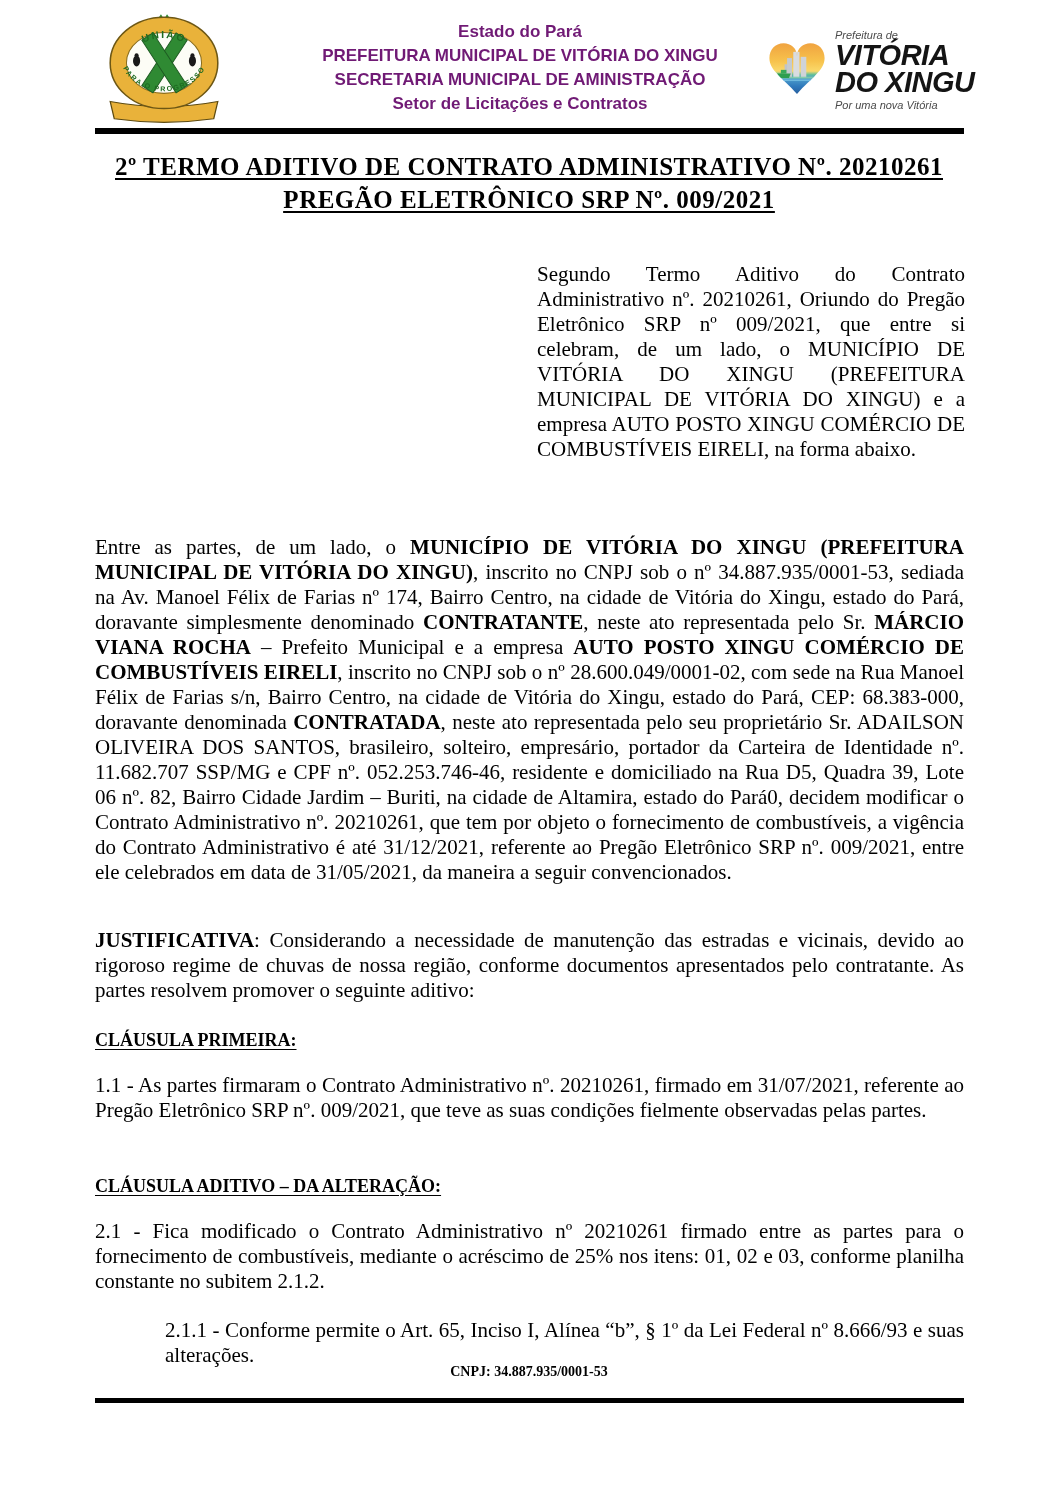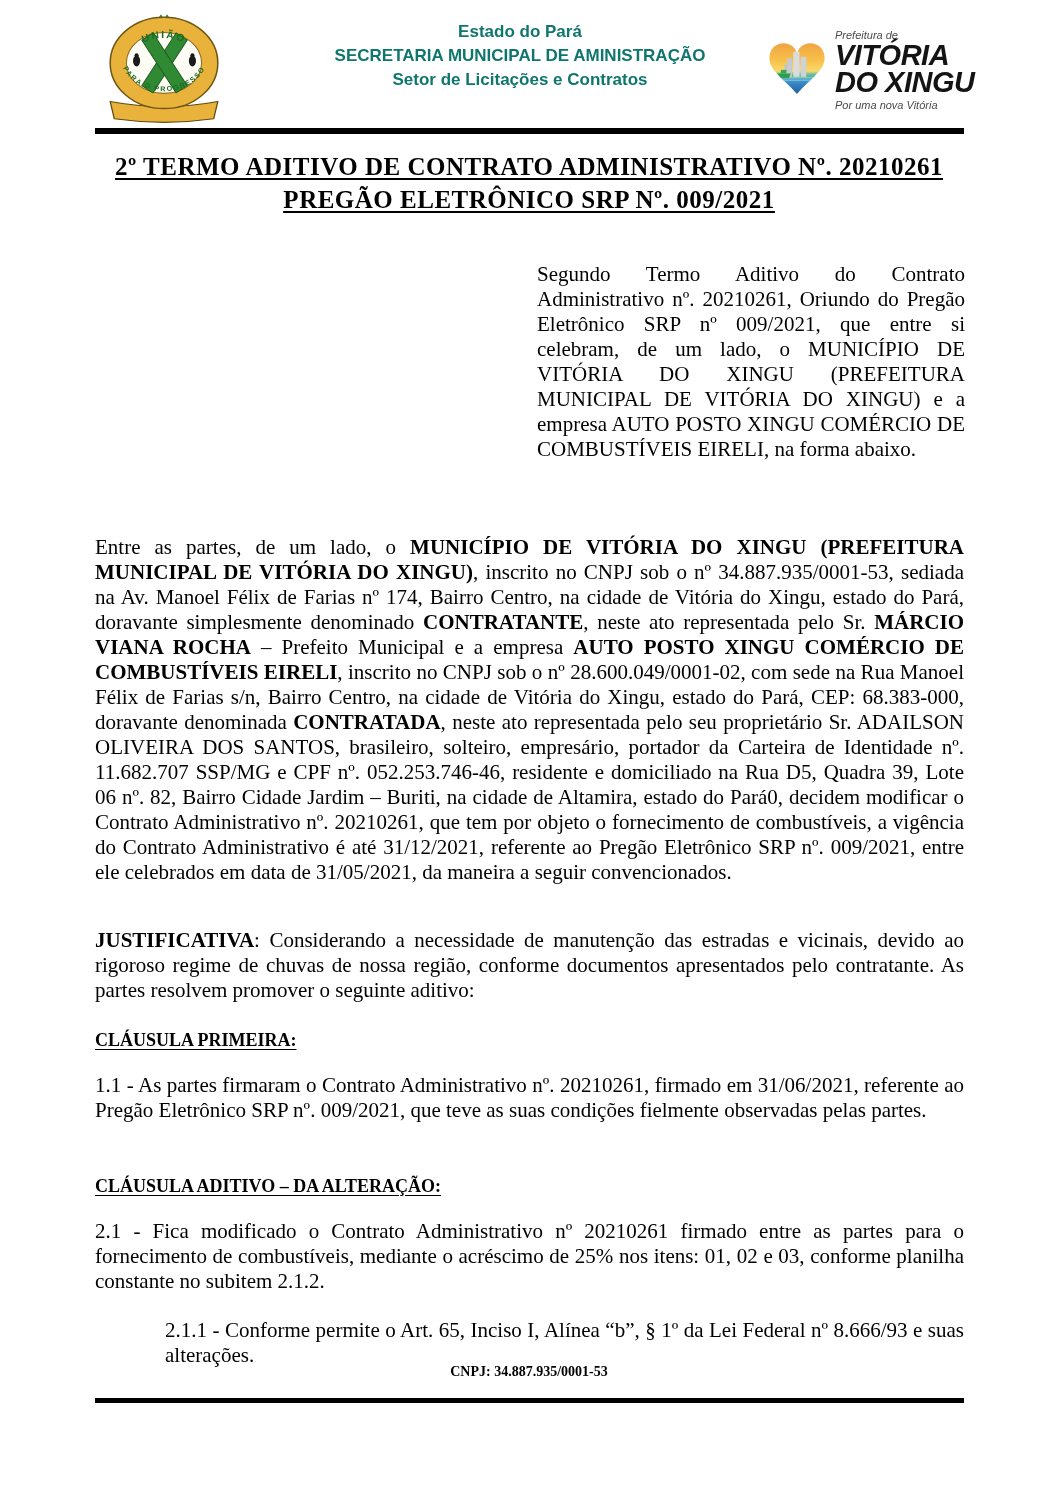--- a/index.html
+++ b/index.html
@@ -12,21 +12,21 @@
     color: #000000;
     font-family: "Liberation Serif", serif;
     overflow: hidden;
   }
   
   .coat-svg { position: absolute; left: 98px; top: 12px; width: 132px; height: 114px; }
   .org-block {
     position: absolute; left: 230px; top: 20px; width: 580px;
     text-align: center;
     font-family: "Liberation Sans", sans-serif;
-    font-weight: 700; font-size: 17px; line-height: 24px; color: #0f766e;
+    font-weight: 700; font-size: 17px; line-height: 24px; color: #701a75;
   }
   .brand { position: absolute; left: 766px; top: 24px; display: flex; align-items: flex-start; font-style: italic; }
   .heart-svg { width: 62px; height: 88px; flex: 0 0 auto; }
   .brand-text { margin-left: 7px; padding-top: 5px; font-family: "Liberation Sans", sans-serif; }
   .brand-prefix { font-size: 11px; line-height: 13px; color: #4a4a4a; font-weight: 400; }
   .brand-name { font-size: 29px; line-height: 27px; font-weight: 800; color: #141414; letter-spacing: -0.5px; }
   .brand-tagline { font-size: 11px; line-height: 14px; color: #4a4a4a; margin-top: 2px; }
   .header-rule { position: absolute; left: 95px; top: 128px; width: 869px; height: 6px; background: #000; }
   
   .doc-title {
@@ -99,20 +99,21 @@
     <text font-family="Liberation Sans, sans-serif" font-size="10" font-weight="700" fill="#1D6B21" letter-spacing="2">
       <textPath href="#arcTop" startOffset="50%" text-anchor="middle">UNIÃO</textPath>
     </text>
     <text font-family="Liberation Sans, sans-serif" font-size="7" font-weight="700" fill="#1D6B21" letter-spacing="1.5">
       <textPath href="#arcBottom" startOffset="50%" text-anchor="middle">PARA O PROGRESSO</textPath>
     </text>
   </svg>
 
   <div class="org-block">
     <div>Estado do Pará</div>
+    <div>PREFEITURA MUNICIPAL DE VITÓRIA DO XINGU</div>
     <div>SECRETARIA MUNICIPAL DE AMINISTRAÇÃO</div>
     <div>Setor de Licitações e Contratos</div>
   </div>
 
   <div class="brand">
     <svg class="heart-svg" viewBox="0 0 100 92" xmlns="http://www.w3.org/2000/svg">
       <defs>
         <linearGradient id="heartGrad" x1="0" y1="0" x2="0" y2="1">
           <stop offset="0" stop-color="#F0A340"></stop>
           <stop offset="0.35" stop-color="#F7C24C"></stop>
@@ -154,21 +155,21 @@
     <span class="tline"><span>PREGÃO ELETRÔNICO SRP Nº. 009/2021</span></span>
   </h1>
 
   <p class="par preamble"><span>Segundo Termo Aditivo do Contrato Administrativo nº. 20210261, Oriundo do Pregão Eletrônico SRP nº 009/2021, que entre si celebram, de um lado, o MUNICÍPIO DE VITÓRIA DO XINGU (PREFEITURA MUNICIPAL DE VITÓRIA DO XINGU) e a empresa AUTO POSTO XINGU COMÉRCIO DE COMBUSTÍVEIS EIRELI, na forma abaixo.</span></p>
 
   <p class="par p-parties"><span>Entre as partes, de um lado, o </span><span class="b">MUNICÍPIO DE VITÓRIA DO XINGU (PREFEITURA MUNICIPAL DE VITÓRIA DO XINGU)</span><span>, inscrito no CNPJ sob o nº 34.887.935/0001-53, sediada na Av. Manoel Félix de Farias nº 174, Bairro Centro, na cidade de Vitória do Xingu, estado do Pará, doravante simplesmente denominado </span><span class="b">CONTRATANTE</span><span>, neste ato representada pelo Sr. </span><span class="b">MÁRCIO VIANA ROCHA</span><span> – Prefeito Municipal e a empresa </span><span class="b">AUTO POSTO XINGU COMÉRCIO DE COMBUSTÍVEIS EIRELI</span><span>, inscrito no CNPJ sob o nº 28.600.049/0001-02, com sede na Rua Manoel Félix de Farias s/n, Bairro Centro, na cidade de Vitória do Xingu, estado do Pará, CEP: 68.383-000, doravante denominada </span><span class="b">CONTRATADA</span><span>, neste ato representada pelo seu proprietário Sr. ADAILSON OLIVEIRA DOS SANTOS, brasileiro, solteiro, empresário, portador da Carteira de Identidade nº. 11.682.707 SSP/MG e CPF nº. 052.253.746-46, residente e domiciliado na Rua D5, Quadra 39, Lote 06 nº. 82, Bairro Cidade Jardim – Buriti, na cidade de Altamira, estado do Pará0, decidem modificar o Contrato Administrativo nº. 20210261, que tem por objeto o fornecimento de combustíveis, a vigência do Contrato Administrativo é até 31/12/2021, referente ao Pregão Eletrônico SRP nº. 009/2021, entre ele celebrados em data de 31/05/2021, da maneira a seguir convencionados.</span></p>
 
   <p class="par p-just"><span class="b">JUSTIFICATIVA</span><span>: Considerando a necessidade de manutenção das estradas e vicinais, devido ao rigoroso regime de chuvas de nossa região, conforme documentos apresentados pelo contratante. As partes resolvem promover o seguinte aditivo:</span></p>
 
   <h2 class="clause-heading h-one">CLÁUSULA PRIMEIRA:</h2>
-  <p class="par p-11">1.1 - As partes firmaram o Contrato Administrativo nº. 20210261, firmado em 31/06/2021, referente ao Pregão Eletrônico SRP nº. 009/2021, que teve as suas condições fielmente observadas pelas partes.</p>
+  <p class="par p-11">1.1 - As partes firmaram o Contrato Administrativo nº. 20210261, firmado em 31/07/2021, referente ao Pregão Eletrônico SRP nº. 009/2021, que teve as suas condições fielmente observadas pelas partes.</p>
 
   <h2 class="clause-heading h-two">CLÁUSULA ADITIVO – DA ALTERAÇÃO:</h2>
   <p class="par p-21">2.1 - Fica modificado o Contrato Administrativo nº 20210261 firmado entre as partes para o fornecimento de combustíveis, mediante o acréscimo de 25% nos itens: 01, 02 e 03, conforme planilha constante no subitem 2.1.2.</p>
   <p class="par p-211">2.1.1 - Conforme permite o Art. 65, Inciso I, Alínea “b”, § 1º da Lei Federal nº 8.666/93 e suas alterações.</p>
 
   <div class="footer-rule"></div>
   <div class="footer-cnpj">CNPJ: 34.887.935/0001-53</div>
 
 </div>
 

